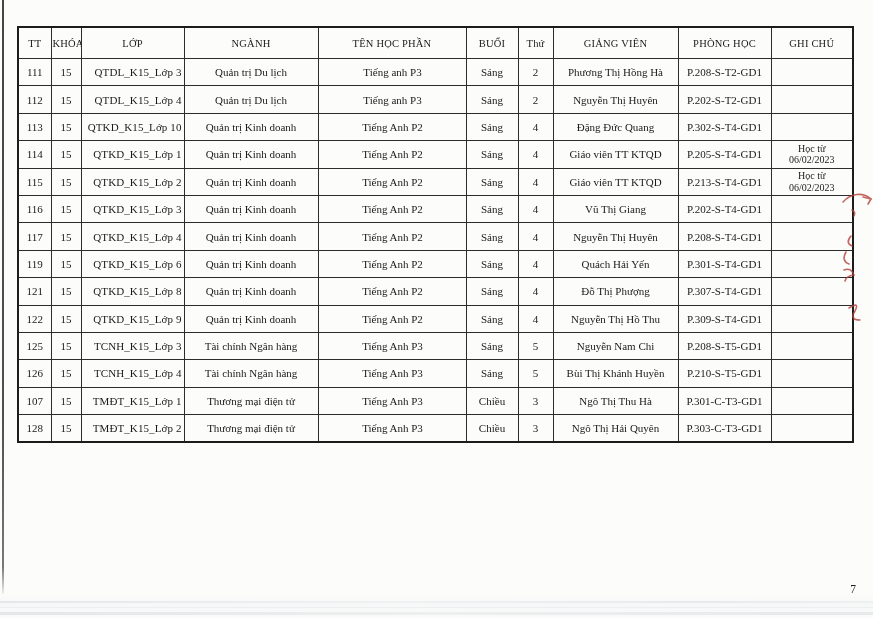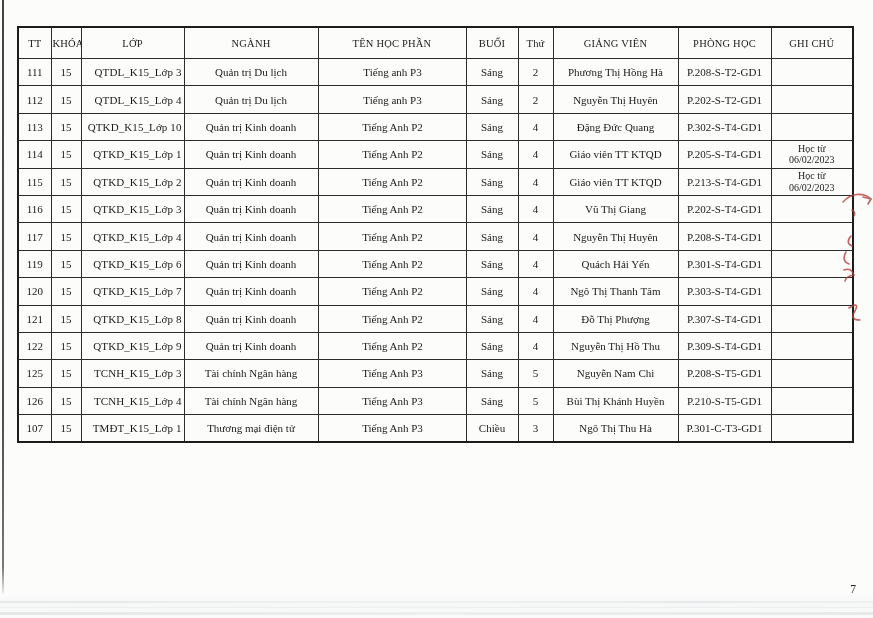--- a/index.html
+++ b/index.html
@@ -178,32 +178,20 @@
           <td class="col-lop">QTKD_K15_Lớp 6</td>
           <td class="col-nganh">Quản trị Kinh doanh</td>
           <td class="col-ten-hoc-phan">Tiếng Anh P2</td>
           <td class="col-buoi">Sáng</td>
           <td class="col-thu">4</td>
           <td class="col-giang-vien">Quách Hải Yến</td>
           <td class="col-phong-hoc">P.301-S-T4-GD1</td>
           <td class="col-ghi-chu"></td>
         </tr>
         <tr>
-          <td class="col-tt">120</td>
-          <td class="col-khoa">15</td>
-          <td class="col-lop">QTKD_K15_Lớp 7</td>
-          <td class="col-nganh">Quản trị Kinh doanh</td>
-          <td class="col-ten-hoc-phan">Tiếng Anh P2</td>
-          <td class="col-buoi">Sáng</td>
-          <td class="col-thu">4</td>
-          <td class="col-giang-vien">Ngô Thị Thanh Tâm</td>
-          <td class="col-phong-hoc">P.303-S-T4-GD1</td>
-          <td class="col-ghi-chu"></td>
-        </tr>
-        <tr>
           <td class="col-tt">121</td>
           <td class="col-khoa">15</td>
           <td class="col-lop">QTKD_K15_Lớp 8</td>
           <td class="col-nganh">Quản trị Kinh doanh</td>
           <td class="col-ten-hoc-phan">Tiếng Anh P2</td>
           <td class="col-buoi">Sáng</td>
           <td class="col-thu">4</td>
           <td class="col-giang-vien">Đỗ Thị Phượng</td>
           <td class="col-phong-hoc">P.307-S-T4-GD1</td>
           <td class="col-ghi-chu"></td>
@@ -247,20 +235,32 @@
         <tr>
           <td class="col-tt">107</td>
           <td class="col-khoa">15</td>
           <td class="col-lop">TMĐT_K15_Lớp 1</td>
           <td class="col-nganh">Thương mại điện tử</td>
           <td class="col-ten-hoc-phan">Tiếng Anh P3</td>
           <td class="col-buoi">Chiều</td>
           <td class="col-thu">3</td>
           <td class="col-giang-vien">Ngô Thị Thu Hà</td>
           <td class="col-phong-hoc">P.301-C-T3-GD1</td>
+          <td class="col-ghi-chu"></td>
+        </tr>
+        <tr>
+          <td class="col-tt">128</td>
+          <td class="col-khoa">15</td>
+          <td class="col-lop">TMĐT_K15_Lớp 2</td>
+          <td class="col-nganh">Thương mại điện tử</td>
+          <td class="col-ten-hoc-phan">Tiếng Anh P3</td>
+          <td class="col-buoi">Chiều</td>
+          <td class="col-thu">3</td>
+          <td class="col-giang-vien">Ngô Thị Hải Quyên</td>
+          <td class="col-phong-hoc">P.303-C-T3-GD1</td>
           <td class="col-ghi-chu"></td>
         </tr>
       </tbody>
   </table>
 
   <svg class="red-marks" viewBox="0 0 37 150" fill="none">
     <g stroke="#b5413a" stroke-width="1.6" stroke-linecap="round" opacity="0.8">
       <path d="M7,12 C 15,3 27,2 35,9"></path>
       <path d="M35,9 l -8,-2 M35,9 l -3,5"></path>
       <path d="M16,20 q 4,2 2,6"></path>

